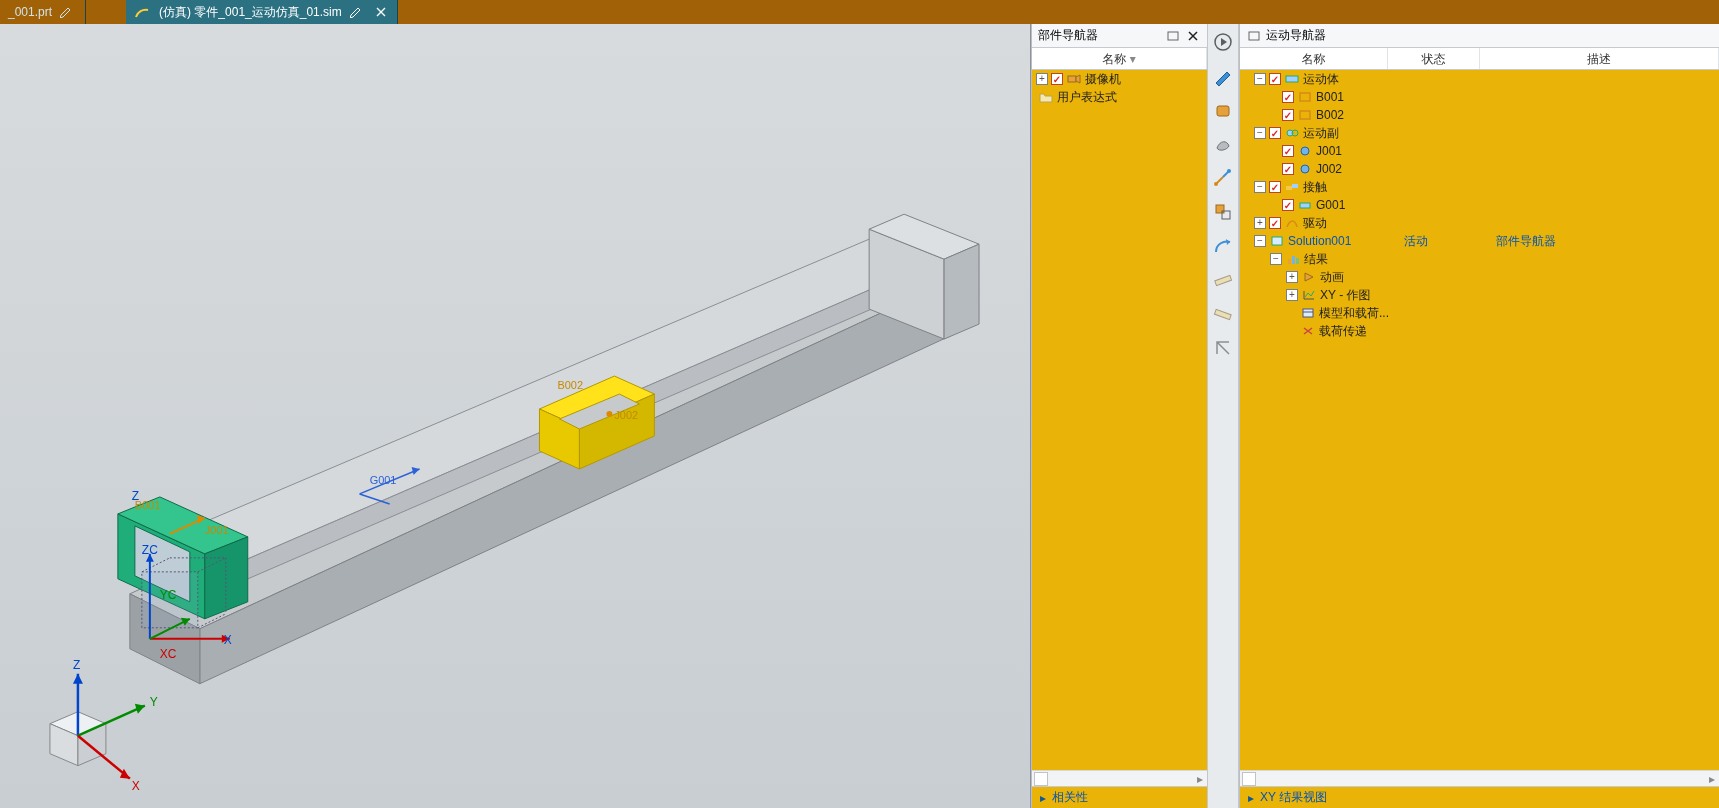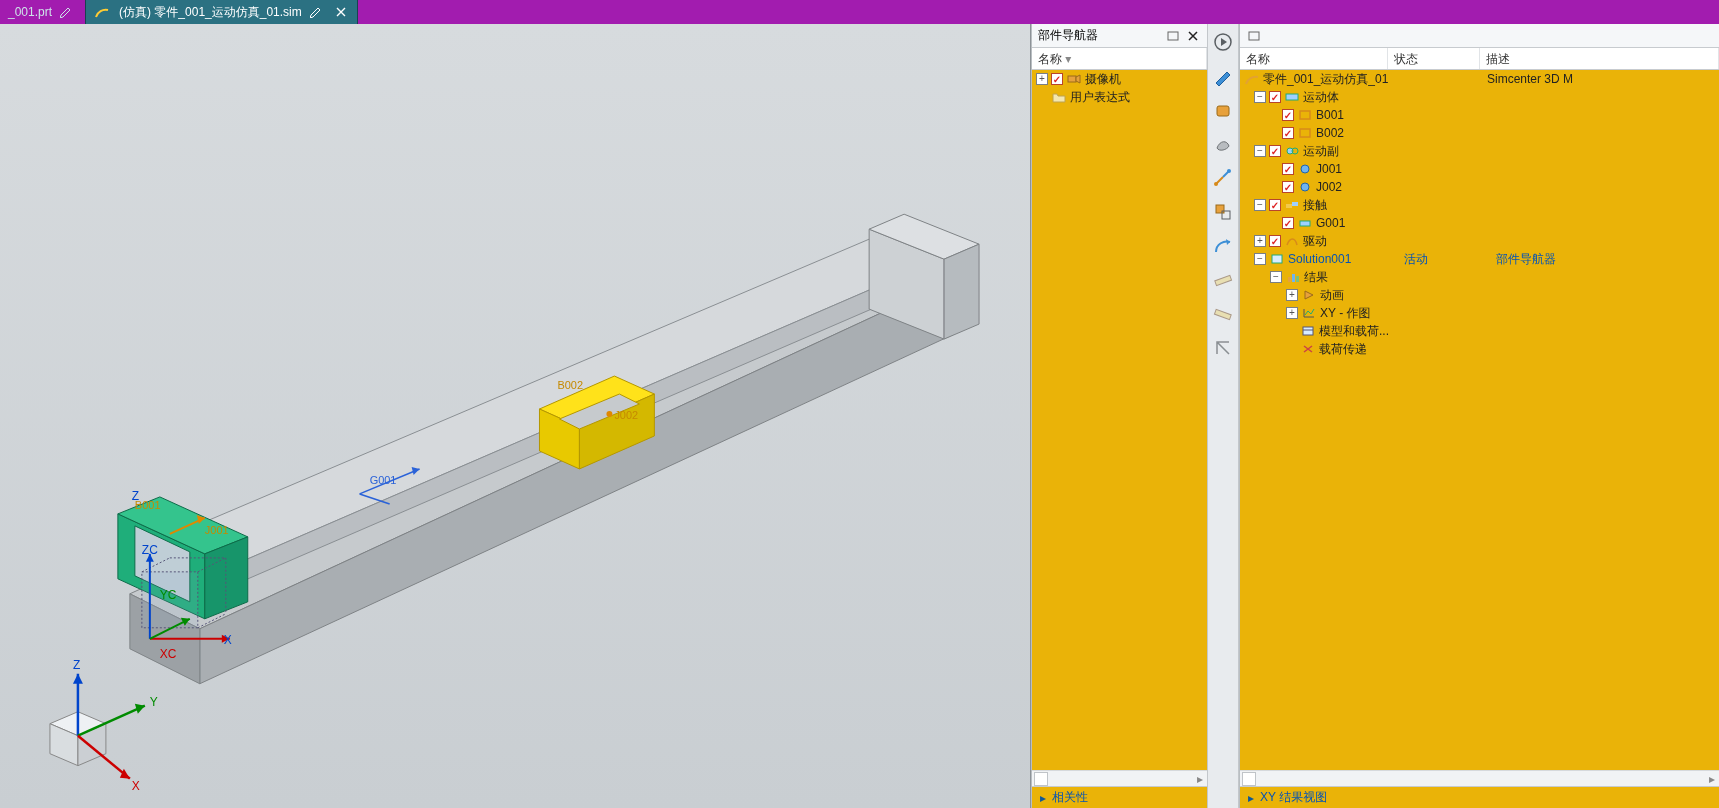--- a/index.html
+++ b/index.html
@@ -1,41 +1,41 @@
 <!DOCTYPE html>
 <html><head>
 <meta charset="utf-8">
 <style>
   * { box-sizing: border-box; margin: 0; padding: 0; font-family: "Microsoft YaHei", "Segoe UI", Arial, sans-serif; font-size: 12px; }
   html, body { width: 1719px; height: 808px; overflow: hidden; }
   body { display: flex; flex-direction: column; background: #dfe3e6; }
 
   
-  .tab-strip { height: 24px; background: #a21caf; display: flex; align-items: stretch; color: #cde3e9; user-select: none; }
+  .tab-strip { height: 24px; background: #a16207; display: flex; align-items: stretch; color: #cde3e9; user-select: none; }
   .tab { display: flex; align-items: center; padding: 0 8px; gap: 6px; border-right: 1px solid #184350; cursor: pointer; }
-  .tab.active { background: #2b7182; color: #fff; }
+  .tab.active { background: #2b7182; color: #fff; margin-left: 40px; }
   .tab-close { width: 12px; height: 12px; display: flex; align-items: center; justify-content: center; }
 
   
   .main-row { flex: 1; display: flex; min-height: 0; }
 
   
   .viewport { flex: 1; min-width: 0; position: relative; background: linear-gradient(#d7dbde,#c9ced2); border-right: 1px solid #8d9398; }
   .viewport svg { position: absolute; inset: 0; width: 100%; height: 100%; display:block;}
   .axis-label { font-family: Arial; font-size: 12px; fill: #0077d4; }
   .axis-x { fill: #cc0000; } .axis-y { fill: #008b00; } .axis-z { fill: #0044cc; }
   .body-label { font-size: 11px; fill: #c58a00; }
 
   
   .right-dock { width: 688px; display: flex; background:#fff;}
   .panel { display: flex; flex-direction: column; border-left: 1px solid #b9bec2; background:#eab308; position:relative;}
   .panel-head { display:flex; align-items:center; height:24px; padding:0 6px; border-bottom:1px solid #c7cbcf; background:#f5f7f9; gap:4px;}
   .panel-head .title { flex:1; font-weight:normal; }
   .column-head { display:flex; height:22px; align-items:stretch; border-bottom:1px solid #c7cbcf; background:#fff; }
-  .column-head .col { border-right:1px solid #e1e4e7; padding:3px 6px; color:#333; overflow:hidden; white-space:nowrap;}
+  .column-head .col { border-right:1px solid #e1e4e7; padding:3px 6px; color:#333; overflow:hidden; white-space:nowrap;text-align:center;}
   .tree { flex:1; overflow:auto; position:relative;}
   .tree-row { display:flex; align-items:center; height:18px; padding:0 4px; white-space:nowrap; cursor:default;}
   .tw { width:12px; height:12px; border:1px solid #7a7f84; display:inline-flex; align-items:center; justify-content:center; margin-right:3px; font-size:10px; line-height:10px; color:#555; background:#fff;}
   .chk { width:12px; height:12px; border:1px solid #b8452b; margin-right:3px; display:inline-flex; align-items:center; justify-content:center; color:#d22; font-size:10px; font-weight:bold; background:#fff;}
   .ic { width:16px; height:14px; margin-right:3px; display:inline-flex; align-items:center; justify-content:center;}
   .tree-label { color:#222; }
   .tree-label.link { color:#0654b4; }
   .collapse-bar { height:22px; padding:3px 8px; border-top:1px solid #c7cbcf; display:flex; align-items:center; gap:6px; color:#0654b4; cursor:pointer;}
   .collapse-bar .arrow { color:#0f5896; }
   .scroll-stub { height:16px; background:#f1f3f5; border-top:1px solid #d6d9dc; display:flex; align-items:center;}
@@ -208,21 +208,21 @@
           <span class="tw">+</span>
           <span class="chk">✓</span>
           <span class="ic">
               <svg class="g" width="14" height="12">
                 <rect x="1" y="3" width="8" height="6" fill="#e7a13c" stroke="#9a6a1a"></rect>
                 <polygon points="9,4 13,2 13,10 9,8" fill="#e7a13c" stroke="#9a6a1a"></polygon>
               </svg>
             </span>
           <span class="tree-label">摄像机</span>
         </div>
-        <div class="tree-row" style="padding-left:19px">
+        <div class="tree-row" style="padding-left:6px">
           <span class="ic">
               <svg class="g" width="14" height="12">
                 <path d="M1 3h4l1 2h7v6H1z" fill="#f4e7b0" stroke="#bda24e"></path>
               </svg>
             </span>
           <span class="tree-label">用户表达式</span>
         </div>
       </div>
       <div class="scroll-stub">
           <div class="nub"></div>
@@ -294,39 +294,30 @@
         </div>
     </div>
 
     <div class="panel" style="flex:1">
       <div class="panel-head">
         <span class="hbtn">
             <svg class="g" width="12" height="10">
               <rect x="1" y="1" width="10" height="8" fill="none" stroke="#666"></rect>
             </svg>
           </span>
+        <span class="title">运动导航器</span>
       </div>
       <div class="column-head">
         <div class="col" style="width:148px">名称</div>
         <div class="col" style="width:92px">状态</div>
         <div class="col" style="flex:1">描述</div>
       </div>
 
       <div class="tree">
 
-        <div class="tree-row">
-          <span class="ic">
-              <svg class="g" width="14" height="12">
-                <path d="M1 11 A10 10 0 0 1 13 4" fill="none" stroke="#e2a232" stroke-width="2"></path>
-              </svg>
-            </span>
-          <span class="tree-label" style="width:132px;display:inline-block">零件_001_运动仿真_01</span>
-          <span style="width:92px;display:inline-block"></span>
-          <span class="tree-label">Simcenter 3D M</span>
-        </div>
 
 
         <div class="tree-row" style="padding-left:14px">
           <span class="tw">−</span>
           <span class="chk">✓</span>
           <span class="ic">
               <svg class="g" width="14" height="12">
                 <rect x="1" y="3" width="12" height="6" fill="#9fd0ff" stroke="#2a7"></rect>
               </svg>
             </span>

